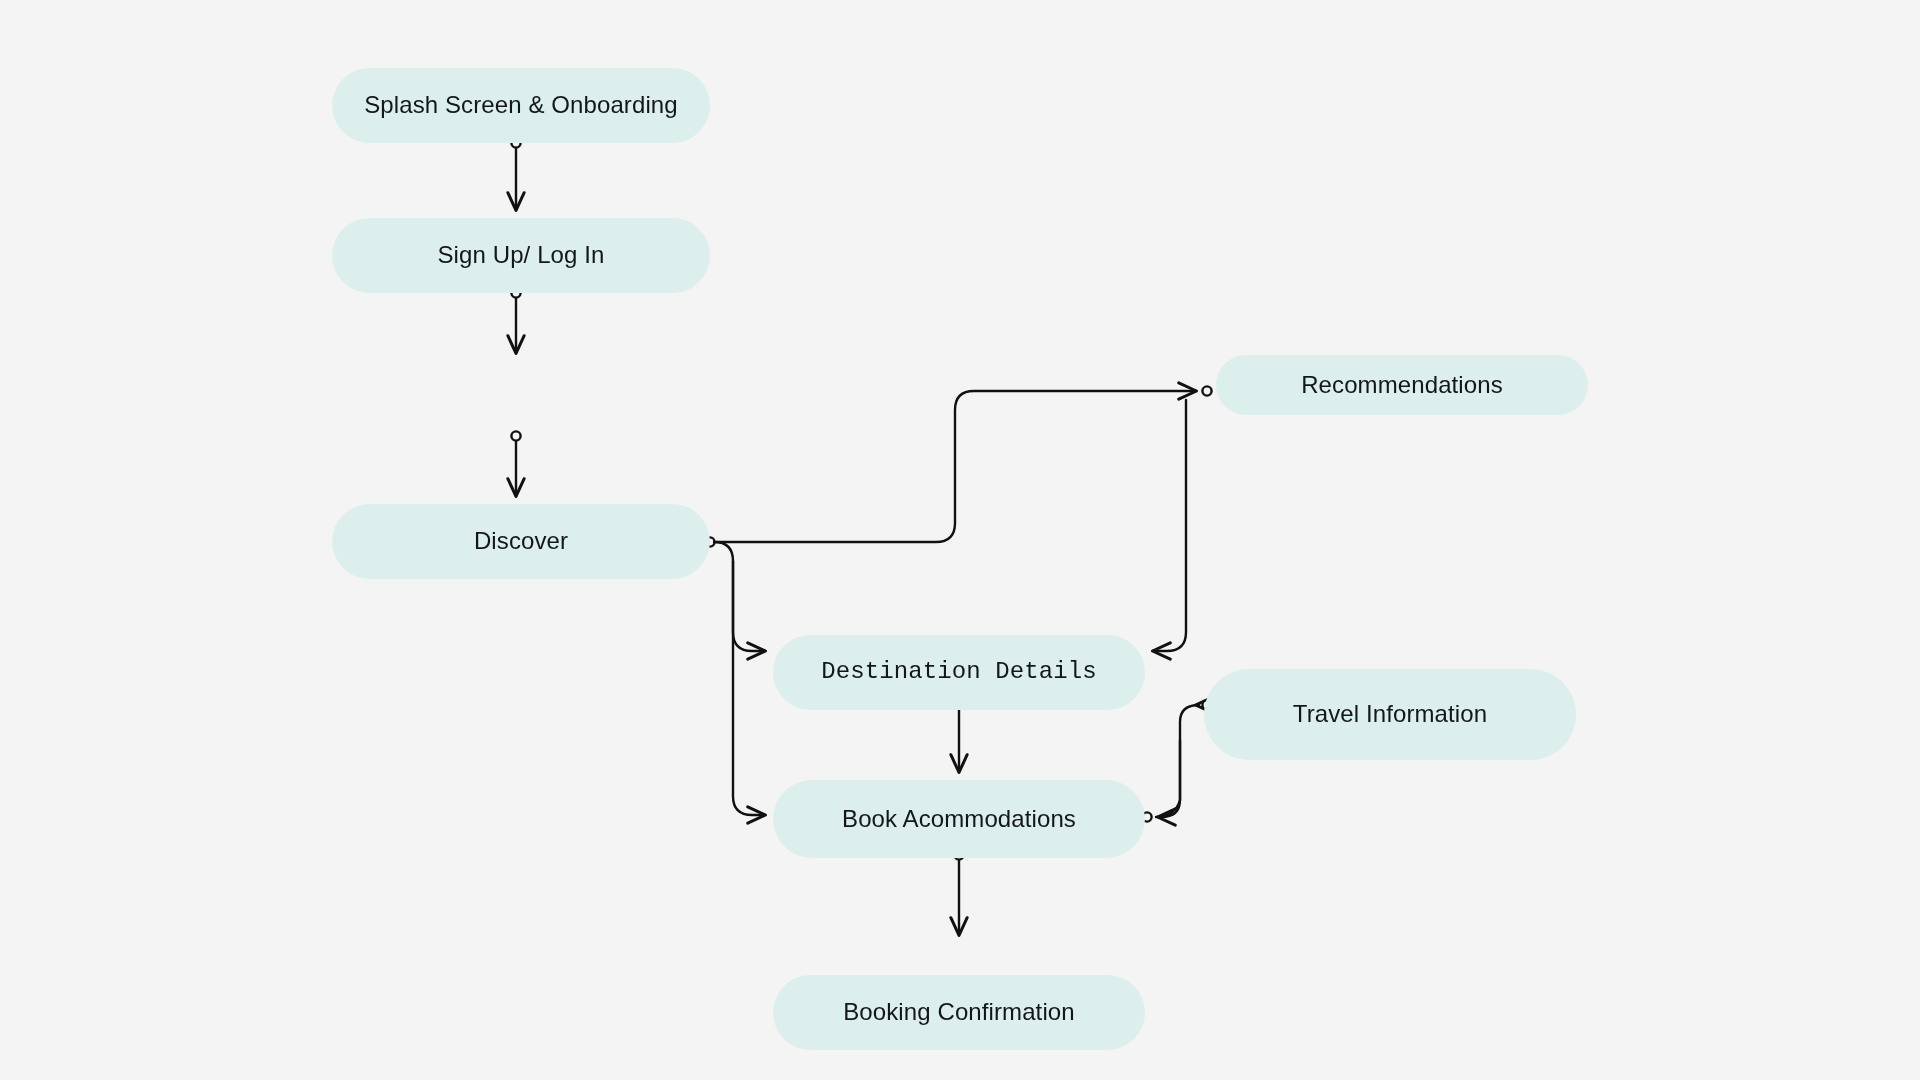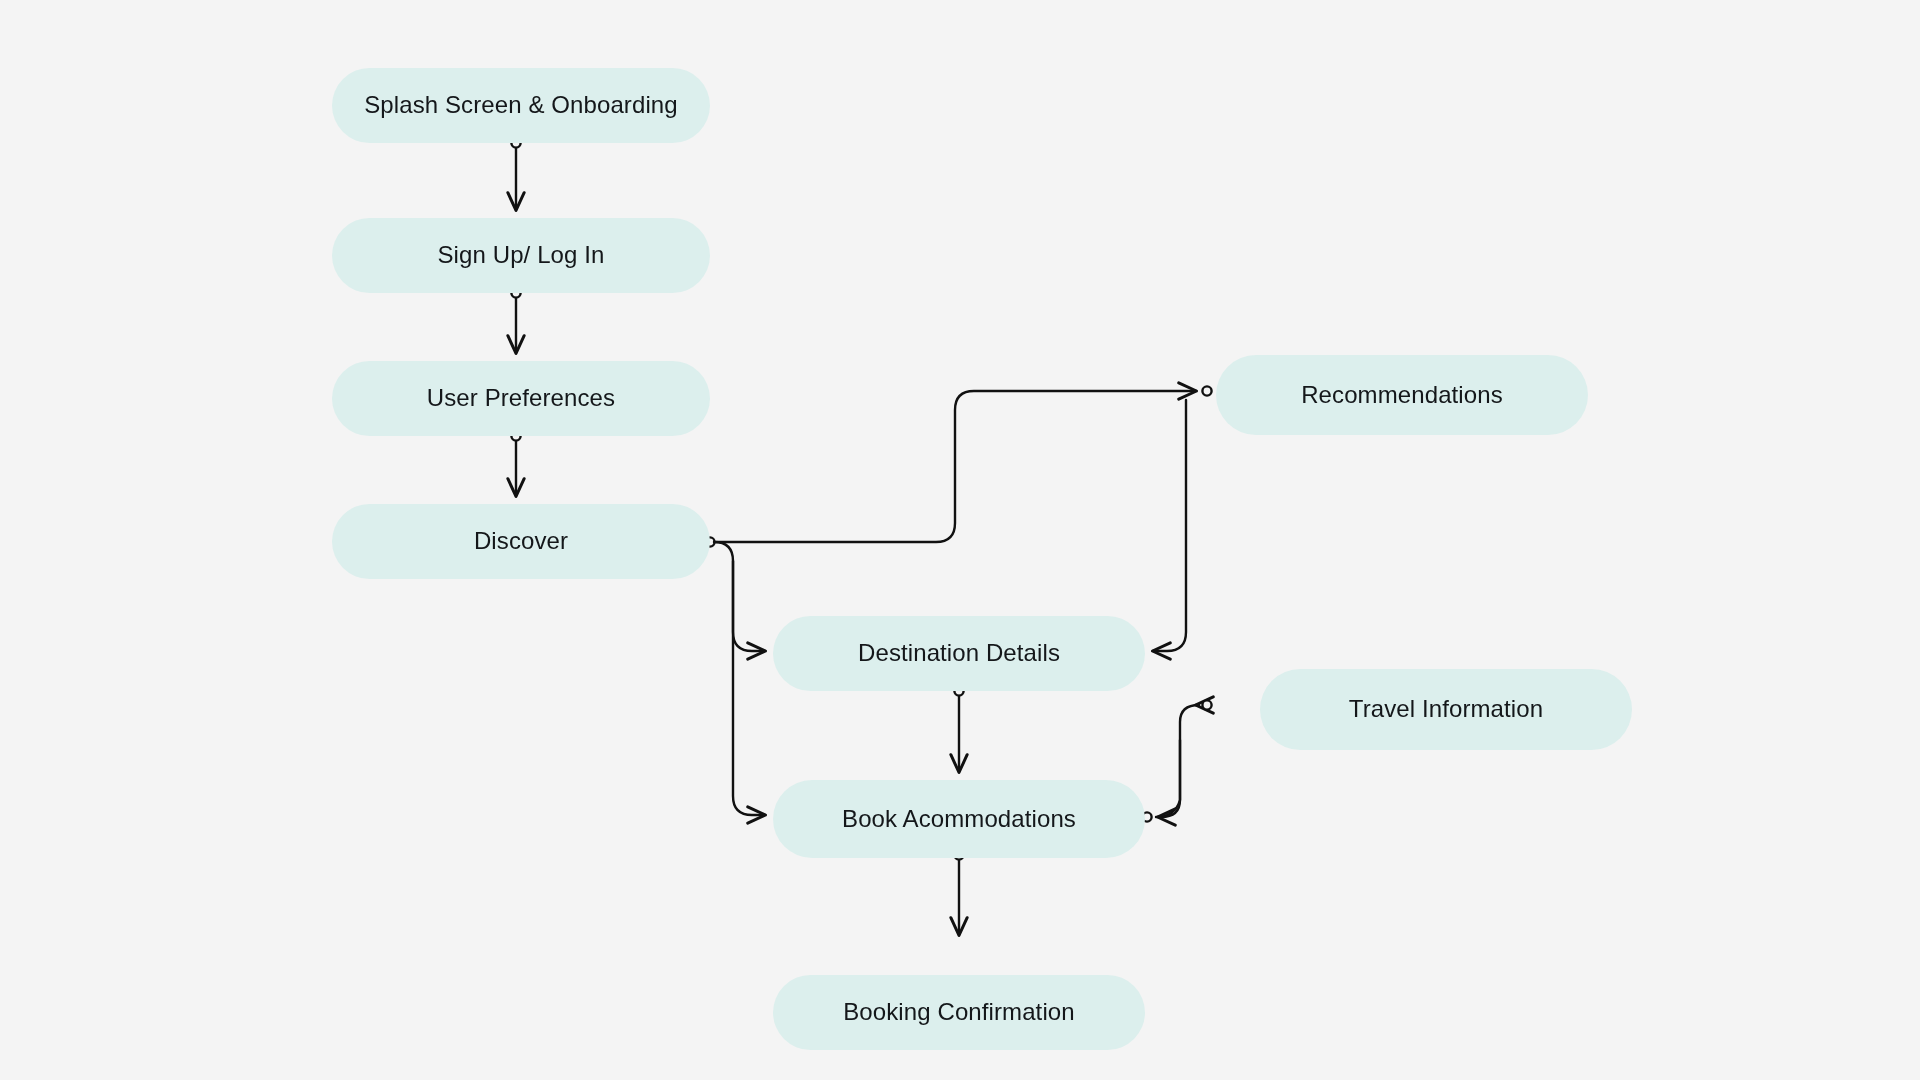--- a/index.html
+++ b/index.html
@@ -118,37 +118,34 @@
   </svg>
 
   <div class="node" style="left:332px; top:68px; width:378px; height:75px;">
     <span class="node-label">Splash Screen &amp; Onboarding</span>
   </div>
 
   <div class="node" style="left:332px; top:218px; width:378px; height:75px;text-align:right;">
     <span class="node-label">Sign Up/ Log In</span>
   </div>
 
-  <div class="node" style="left:332px; top:361px; width:378px; height:75px;">
-    <span class="node-label">User Preferences</span>
-  </div>
 
   <div class="node" style="left:332px; top:504px; width:378px; height:75px;">
     <span class="node-label">Discover</span>
   </div>
 
-  <div class="node" style="left:1216px; top:355px; width:372px; height:80px;">
+  <div class="node" style="left:1216px; top:355px; width:372px; height:60px;">
     <span class="node-label">Recommendations</span>
   </div>
 
-  <div class="node" style="left:773px; top:616px; width:372px; height:75px;">
+  <div class="node" style="left:773px; top:635px; width:372px; height:75px;font-family:Liberation Mono, monospace;">
     <span class="node-label">Destination Details</span>
   </div>
 
-  <div class="node" style="left:1260px; top:669px; width:372px; height:81px;">
+  <div class="node" style="left:1204px; top:669px; width:372px; height:91px;">
     <span class="node-label">Travel Information</span>
   </div>
 
   <div class="node" style="left:773px; top:780px; width:372px; height:78px;">
     <span class="node-label">Book Acommodations</span>
   </div>
 
   <div class="node" style="left:773px; top:943px; width:372px; height:75px;margin-top:32px;">
     <span class="node-label">Booking Confirmation</span>
   </div>

